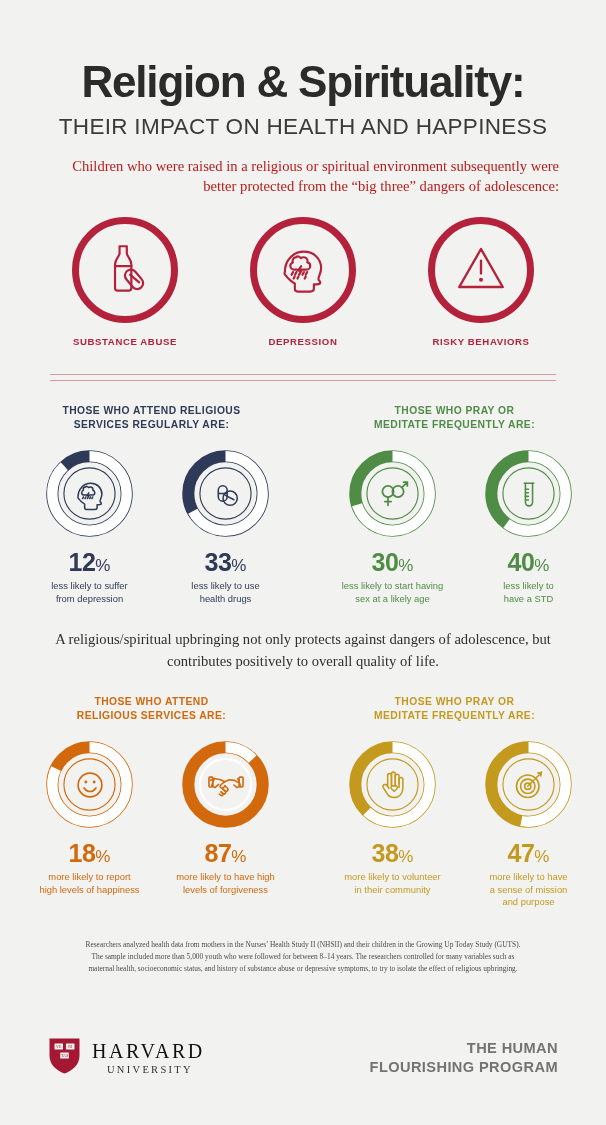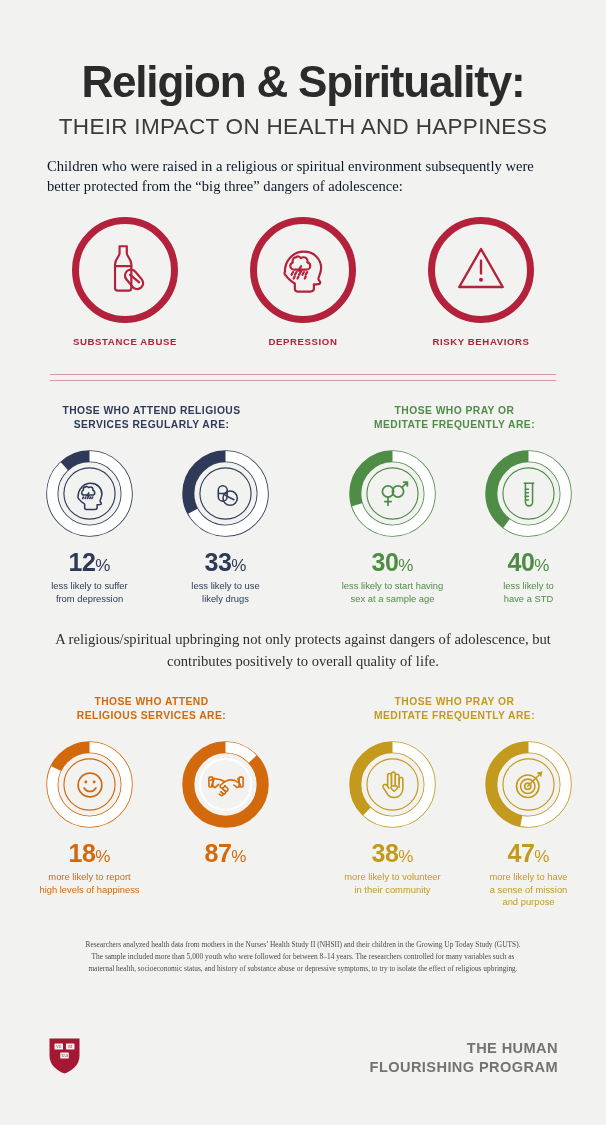--- a/index.html
+++ b/index.html
@@ -40,24 +40,24 @@
     font-size: 22.5px;
     letter-spacing: 0.3px;
     color: #3a3a3a;
     margin: 12px 0 0 0;
     line-height: 1.0;
   }
   .lede {
     font-family: "Liberation Serif", serif;
     font-size: 14.6px;
     line-height: 1.42;
-    color: #0f172a;
+    color: #b91c1c;
     margin: 17px auto 0 auto;
     width: 512px;
-    text-align: left;
+    text-align: right;
   }
 
   
   .bigthree {
     display: flex;
     justify-content: center;
     gap: 41px;
     margin-top: 20px;
   }
   .bt-item { width: 137px; text-align: center; }
@@ -307,21 +307,21 @@
                 <circle cx="39" cy="39" r="12"></circle>
                 <path d="M31 34.4l14.4 7.2"></path>
               </svg>
             </span>
           </div>
           <div class="pct">
             <span class="num">33</span><span class="sym">%</span>
           </div>
           <div class="caption">
             <span>less likely to use</span><br>
-            <span>likely drugs</span>
+            <span>health drugs</span>
           </div>
         </div>
 
       </div>
     </div>
 
     <div class="band-col green">
       <div class="band-head">
         <span>THOSE WHO PRAY OR</span><br>
         <span>MEDITATE FREQUENTLY ARE:</span>
@@ -342,21 +342,21 @@
                 <circle cx="40" cy="28" r="9"></circle>
                 <path d="M46.5 21.5L55 13M49 13h6v6"></path>
               </svg>
             </span>
           </div>
           <div class="pct">
             <span class="num">30</span><span class="sym">%</span>
           </div>
           <div class="caption">
             <span>less likely to start having</span><br>
-            <span>sex at a sample age</span>
+            <span>sex at a likely age</span>
           </div>
         </div>
 
         <div class="stat">
           <div class="donut-wrap">
             <svg width="93" height="93" viewBox="0 0 100 100">
               <circle cx="50" cy="50" r="40" fill="none" stroke="#4f8c46" stroke-width="13"></circle>
               <circle cx="50" cy="50" r="40" fill="none" stroke="#ffffff" stroke-width="11.2" stroke-dasharray="150.80 251.33" stroke-dashoffset="0" transform="rotate(-90 50 50)"></circle>
               <circle cx="50" cy="50" r="27.5" fill="none" stroke="#4f8c46" stroke-width="1.2"></circle>
             </svg>
@@ -434,20 +434,24 @@
                 <path d="M30 33.2l4 3.4c1.3 1.1 1.4 2.8.3 4-1 1.2-2.8 1.3-4 .3l-3.4-2.9"></path>
                 <path d="M27.5 38.5l3 2.6c1.2 1 1.3 2.6.3 3.7-1 1.1-2.6 1.2-3.7.2l-2.8-2.4"></path>
                 <path d="M24.6 42.3l2.2 1.9c1 .9 1.1 2.3.3 3.2-.9 1-2.3 1.1-3.2.2l-2.1-1.8"></path>
                 <rect x="6" y="20" width="6" height="15" rx="1.4"></rect>
                 <rect x="52" y="20" width="6" height="15" rx="1.4"></rect>
               </svg>
             </span>
           </div>
           <div class="pct">
             <span class="num">87</span><span class="sym">%</span>
+          </div>
+          <div class="caption">
+            <span>more likely to have high</span><br>
+            <span>levels of forgiveness</span>
           </div>
         </div>
 
       </div>
     </div>
 
     <div class="band-col gold">
       <div class="band-head">
         <span>THOSE WHO PRAY OR</span><br>
         <span>MEDITATE FREQUENTLY ARE:</span>
@@ -529,20 +533,24 @@
             <rect x="36" y="13" width="17" height="12" rx="1"></rect>
             <rect x="24.5" y="31" width="17" height="12" rx="1"></rect>
           </g>
           <g fill="#a41834" font-family="'Liberation Serif', serif" font-size="8" text-anchor="middle">
             <text x="21.5" y="22">VE</text>
             <text x="44.5" y="22">RI</text>
             <text x="33" y="40">TAS</text>
           </g>
         </svg>
       </span>
+      <span class="harvard-words">
+        <span class="hv-main">HARVARD</span>
+        <div class="hv-sub">UNIVERSITY</div>
+      </span>
     </div>
 
     <div class="program">
       <span>THE HUMAN</span><br>
       <span>FLOURISHING PROGRAM</span>
     </div>
 
   </div>
 
 </div>

